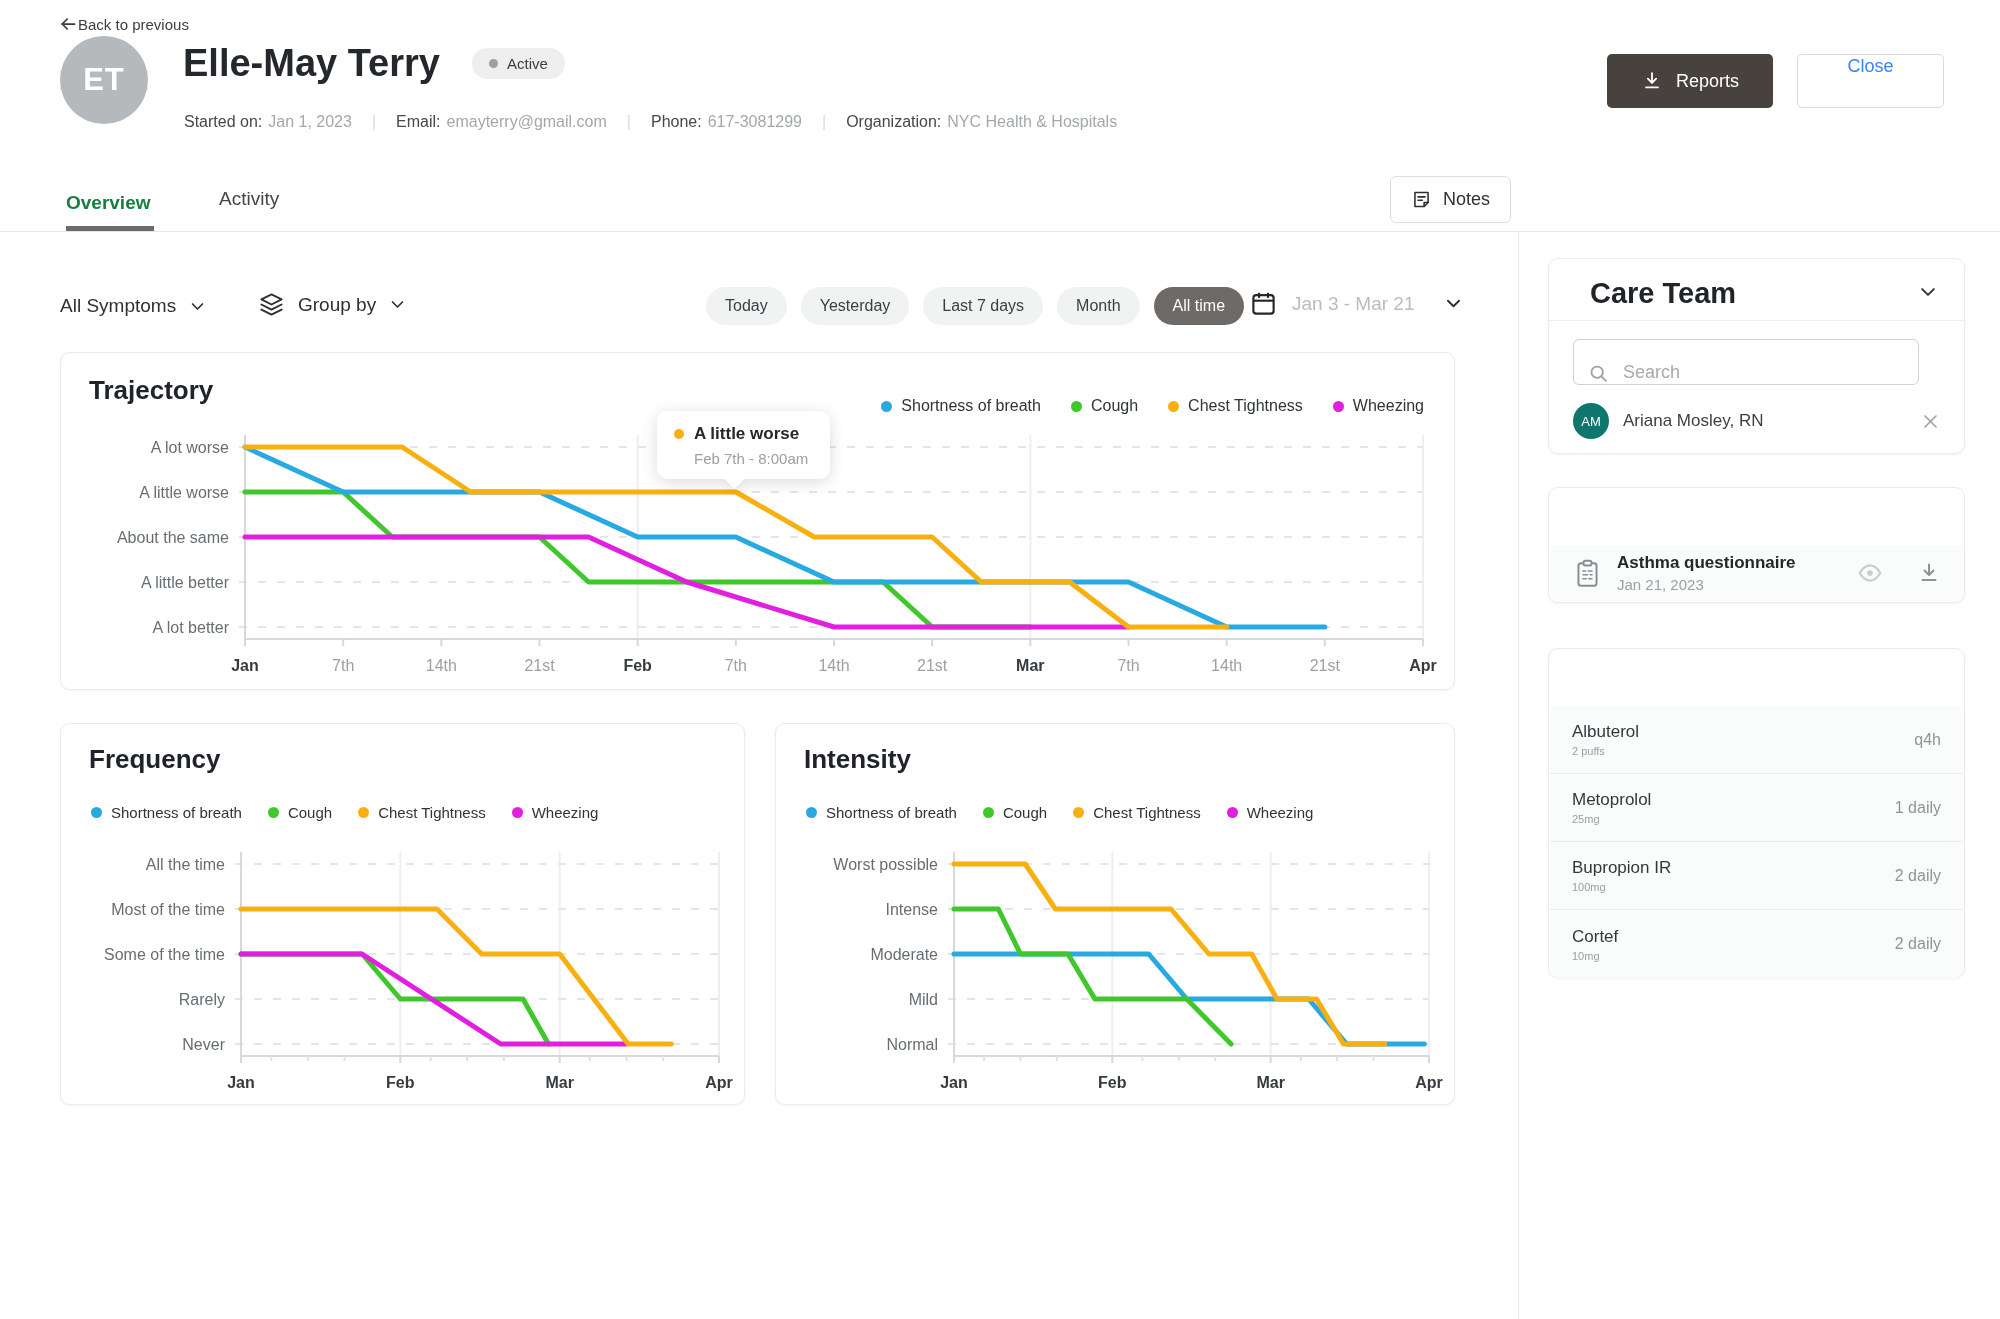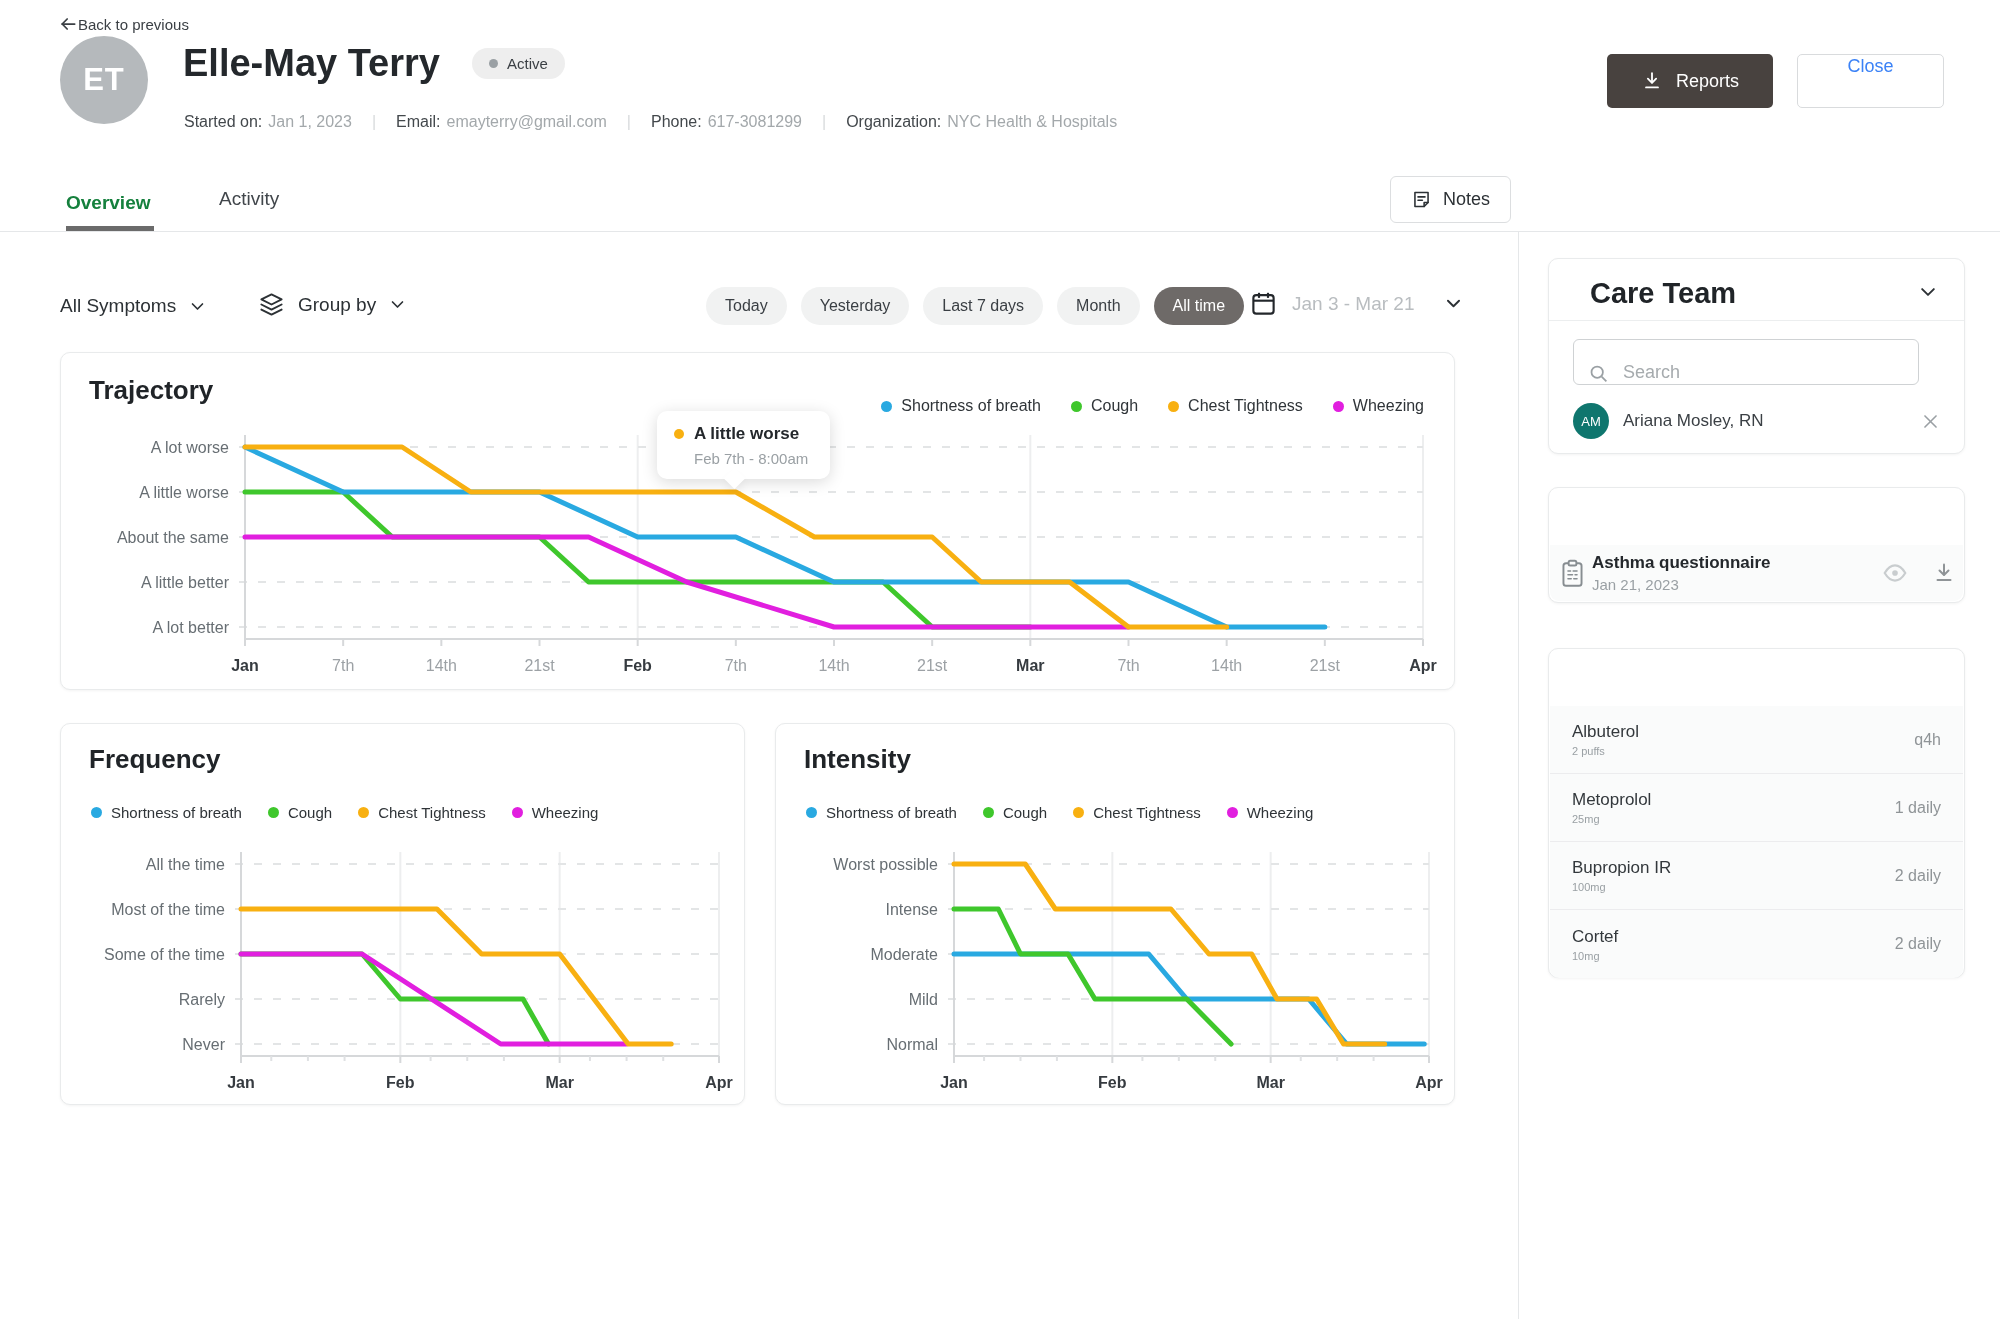--- a/index.html
+++ b/index.html
@@ -97,21 +97,21 @@
   .search-box input { border:none; outline:none; font-size:18px; color:#3a3f44; font-family:inherit; width:100%; background:transparent; }
   .search-box input::placeholder { color:#a6abae; }
   .member-row { position:absolute; left:24px; top:144px; right:24px; display:flex; align-items:center; gap:14px; }
   .member-avatar { width:36px; height:36px; border-radius:50%; background:#0f766e; color:#fff; font-size:13px;
                    display:flex; align-items:center; justify-content:center; flex:none; }
   .member-name { font-size:17px; color:#3b4045; flex:1; }
   .member-x { color:#9aa0a4; cursor:pointer; display:flex; }
 
   #quest-card { left:1548px; top:487px; width:417px; height:116px; }
   .quest-row { position:absolute; left:1px; top:57px; right:1px; bottom:1px; background:#fafbfb;
-               border-radius:0 0 9px 9px; display:flex; align-items:center; padding:0 7px; gap:4px; }
+               border-radius:0 0 9px 9px; display:flex; align-items:center; padding:0 22px; gap:14px; }
   .quest-icon { color:#878d91; flex:none; display:flex; }
   .quest-text { flex:1; }
   .quest-name { font-size:17px; font-weight:bold; color:#24282c; }
   .quest-date { font-size:15px; color:#9aa0a4; margin-top:3px; }
   .quest-eye { color:#c9cdcf; cursor:pointer; margin-right:20px; display:flex; }
   .quest-dl { color:#8f9497; cursor:pointer; display:flex; }
 
   #meds-card { left:1548px; top:648px; width:417px; height:330px; }
   .med-rows { position:absolute; left:1px; top:57px; right:1px; bottom:1px; }
   .med-row { height:68px; background:#fafbfb; border-bottom:1px solid #ececee; display:flex;

